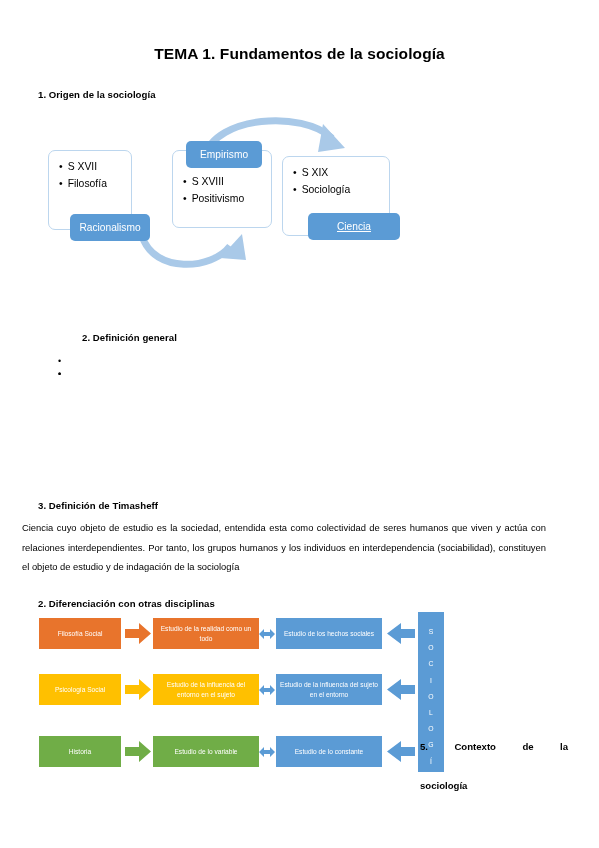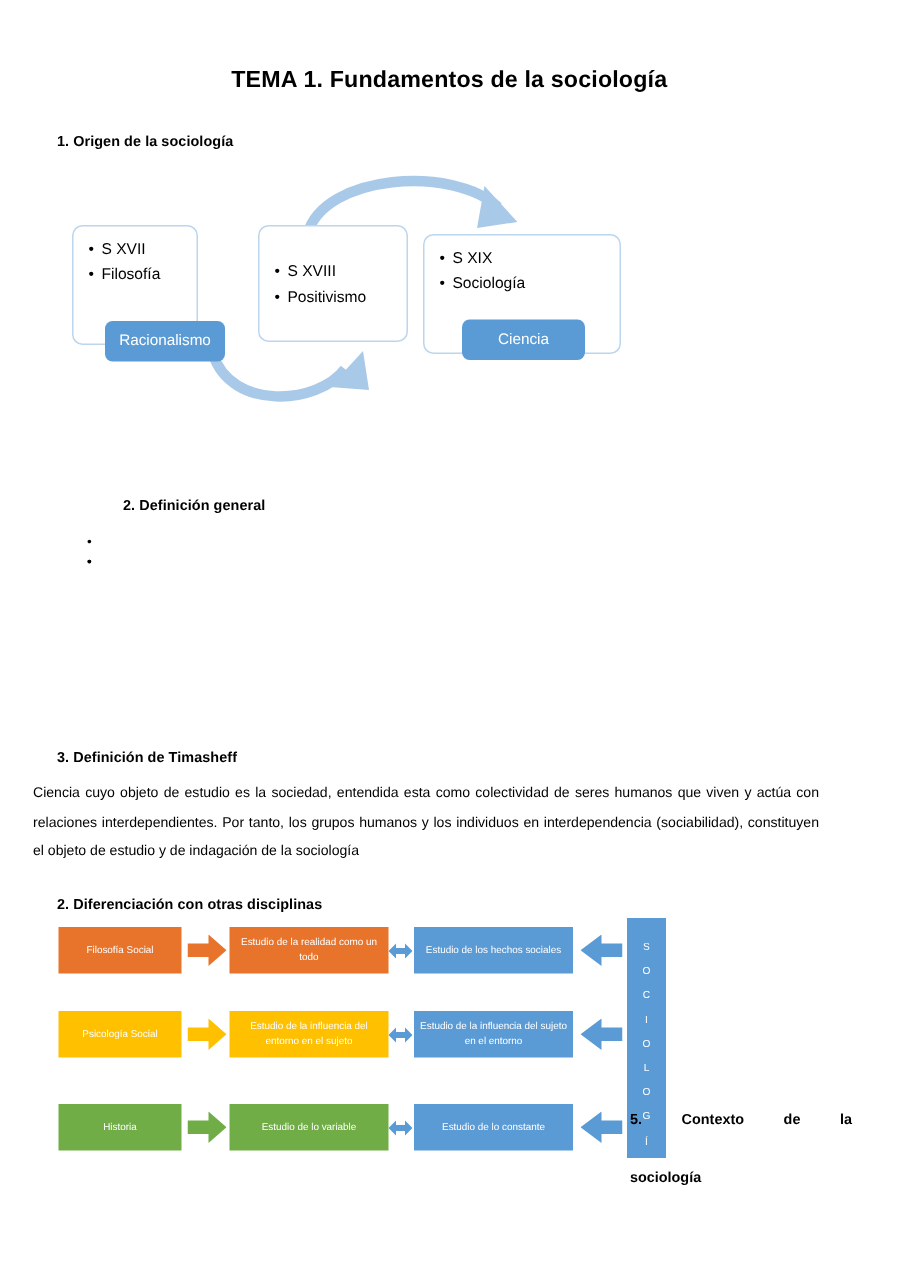--- a/index.html
+++ b/index.html
@@ -85,21 +85,21 @@
   }
   .wbox {
     position: absolute;
     background: #ffffff;
     border: 1px solid #bcd6ee;
     border-radius: 7px;
     box-sizing: border-box;
   }
   #wbox1 { left: 18px; top: 42px; width: 84px; height: 80px; }
   #wbox2 { left: 142px; top: 42px; width: 100px; height: 78px; }
-  #wbox3 { left: 252px; top: 48px; width: 132px; height: 80px; padding-left: 25px; }
+  #wbox3 { left: 252px; top: 48px; width: 108px; height: 80px; padding-left: 25px; }
 
   .wbox-items {
     position: absolute;
     left: 10px;
     top: 7px;
     font-size: 10.4px;
     line-height: 17px;
     white-space: nowrap;
   }
   .wbox-items .li::before {
@@ -114,21 +114,21 @@
     border-radius: 5px;
     font-size: 10.2px;
     display: flex;
     align-items: center;
     justify-content: center;
     box-sizing: border-box;
     white-space: nowrap;
   }
   #tag-racionalismo { left: 40px; top: 106px; width: 80px; height: 27px; }
   #tag-empirismo   { left: 156px; top: 33px;  width: 76px; height: 27px; }
-  #tag-ciencia     { left: 278px; top: 105px; width: 82px; height: 27px; }
+  #tag-ciencia     { left: 278px; top: 105px; width: 92px; height: 27px; text-decoration: underline; }
 
   .arc {
     position: absolute;
     pointer-events: none;
   }
 
   
   .diagram-bottom {
     position: absolute;
     left: 33px; top: 612px;
@@ -252,20 +252,21 @@
     </div>
 
     <div class="wbox" id="wbox3">
       <div class="wbox-items">
         <div class="li">S XIX</div>
         <div class="li">Sociología</div>
       </div>
     </div>
 
     <div class="bluetag" id="tag-racionalismo">Racionalismo</div>
+    <div class="bluetag" id="tag-empirismo">Empirismo</div>
     <div class="bluetag" id="tag-ciencia">Ciencia</div>
   </div>
 
   <div class="sec-heading" id="h2">2. Definición general</div>
 
   <div class="bullet-list" id="blist">
     <div class="bullet-row">
       <span class="dot">•</span>
     </div>
     <div class="bullet-row">

